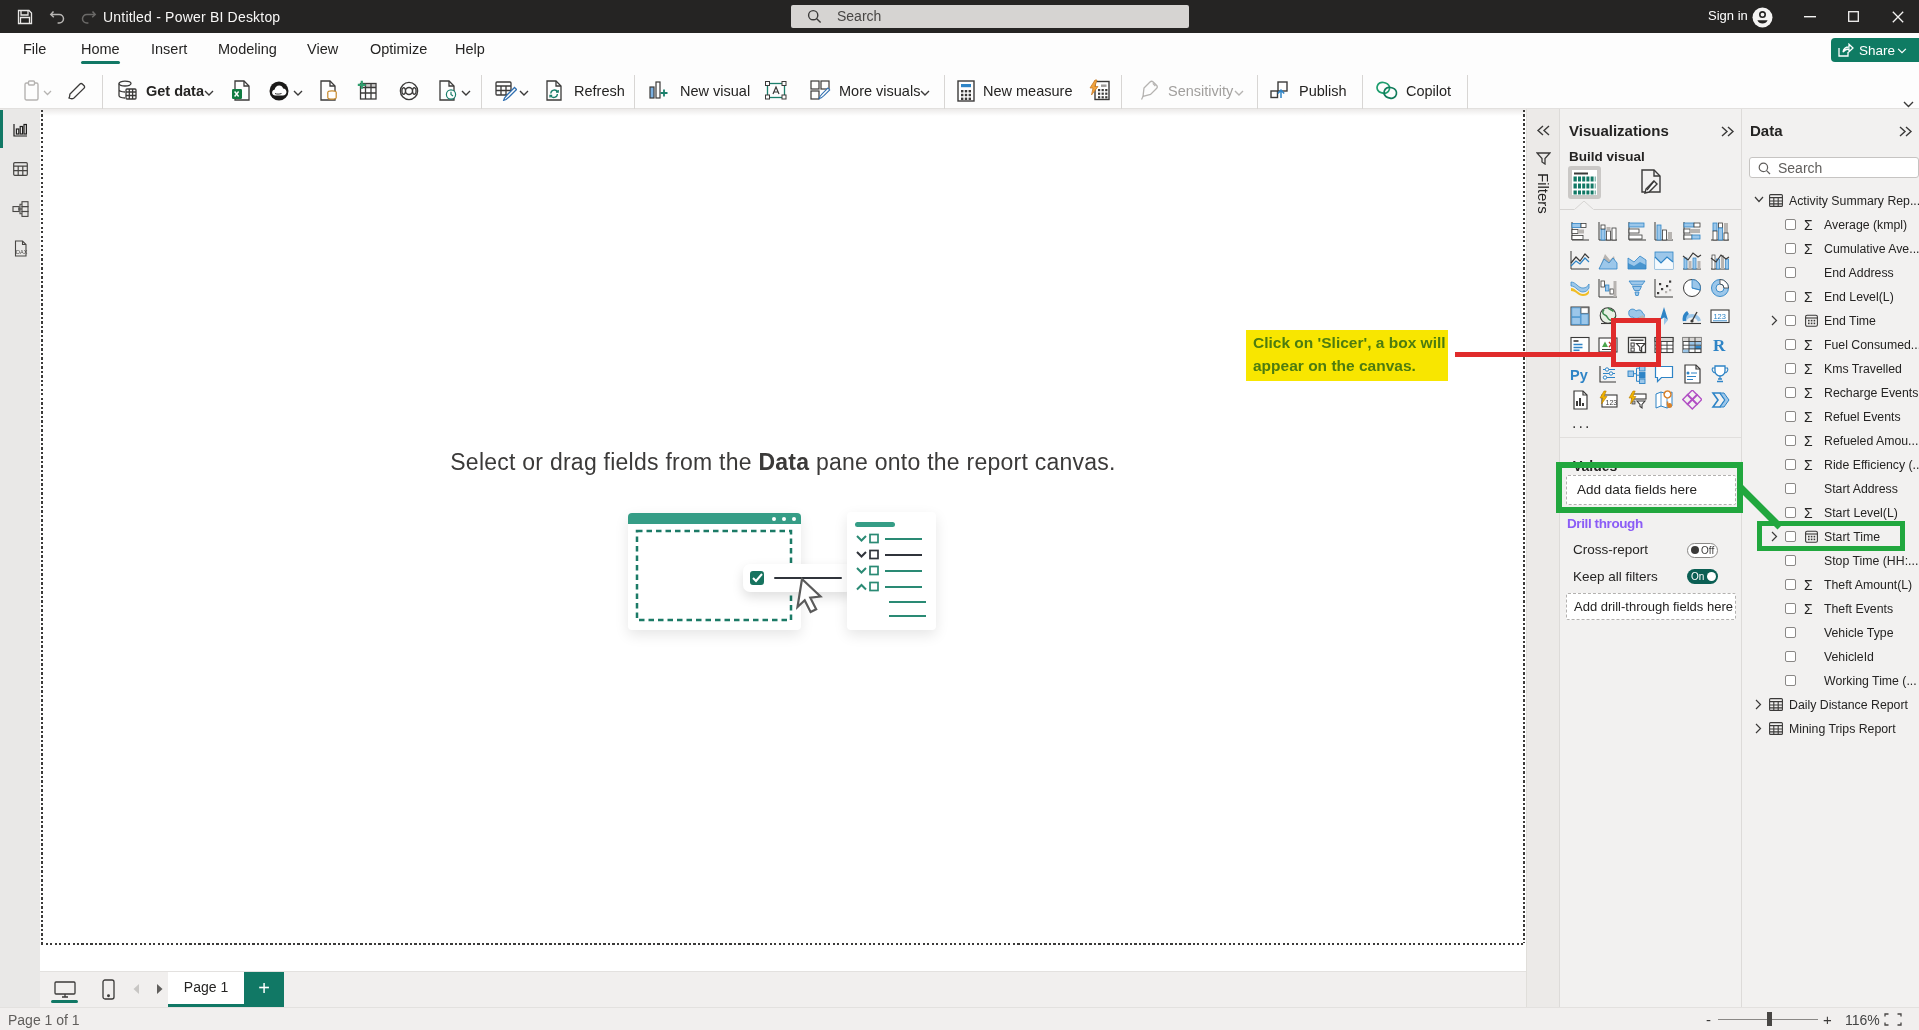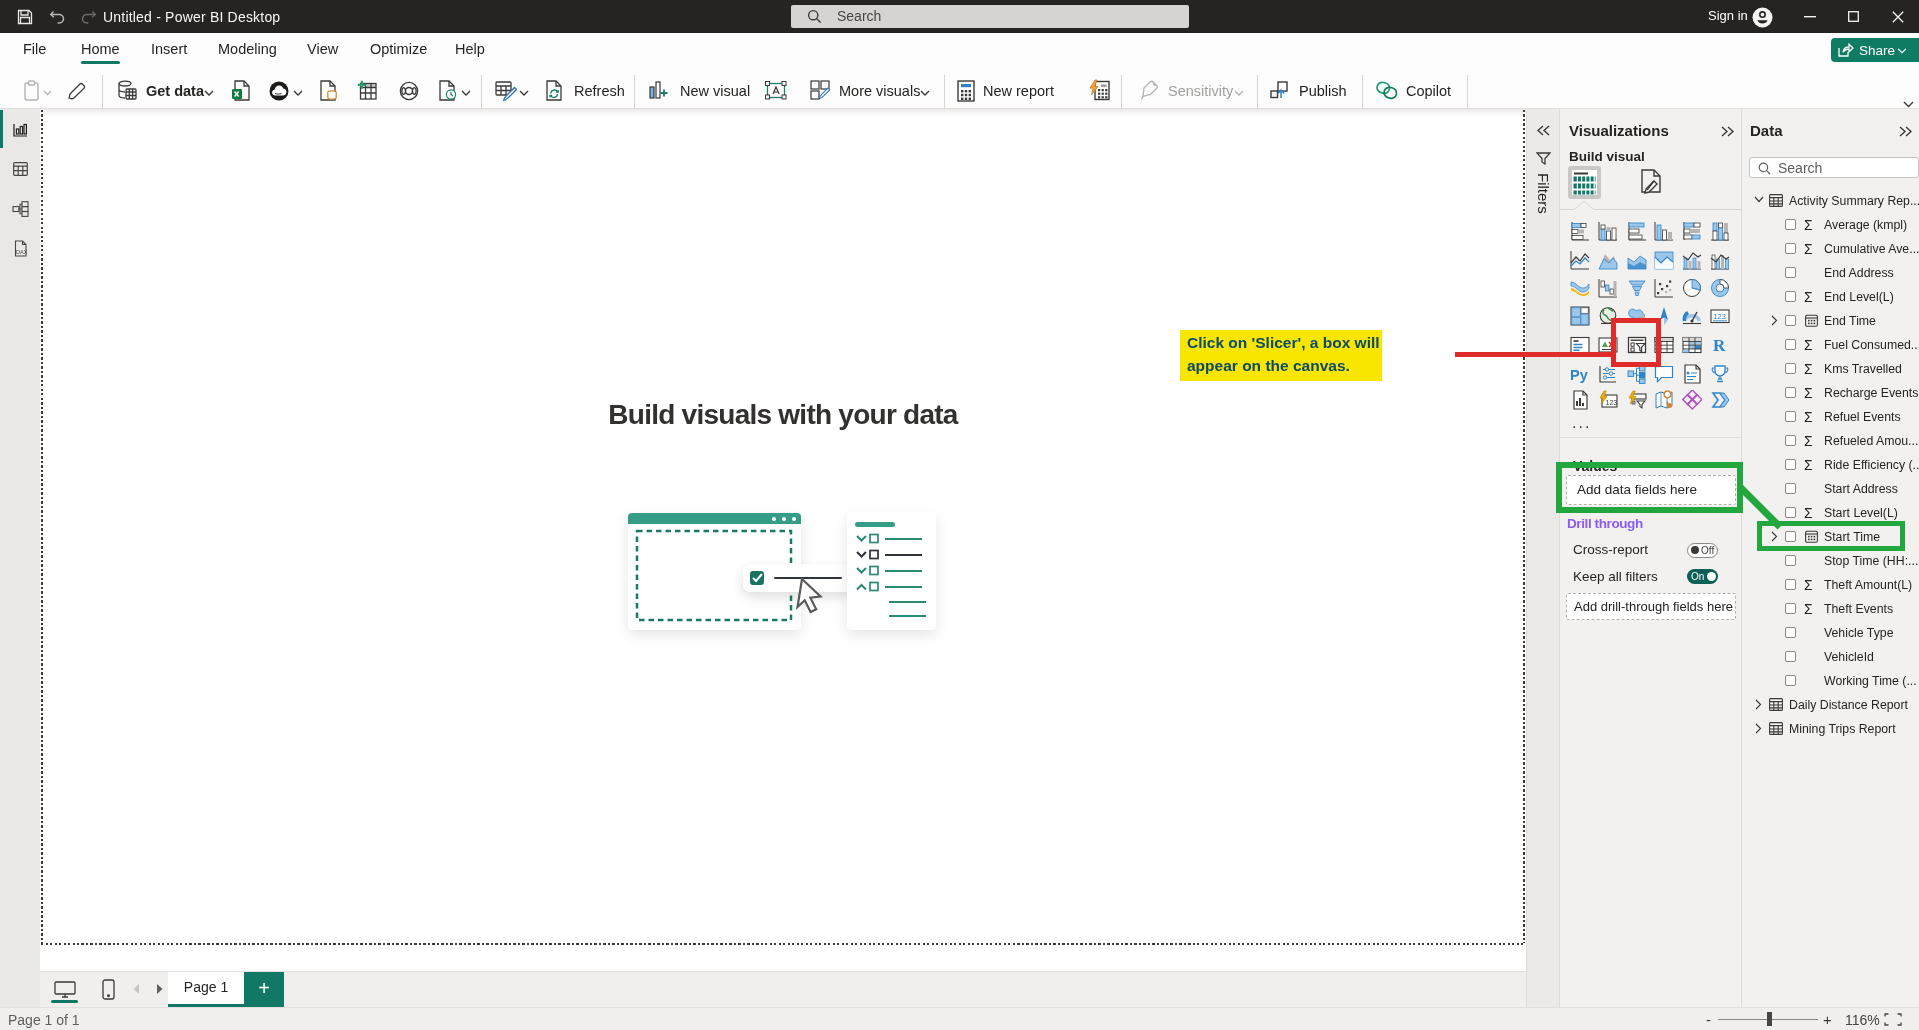--- a/index.html
+++ b/index.html
@@ -36,21 +36,21 @@
 #filtersbar { position:absolute; left:1526px; top:109px; width:33px; height:898px; background:#eceae8; border-left:1px solid #e0deda; }
 #vizpanel { position:absolute; left:1559px; top:109px; width:182px; height:898px; background:#f2f1f0; border-left:1px solid #dddbd9; }
 #datapanel { position:absolute; left:1741px; top:109px; width:178px; height:898px; background:#f2f1f0; border-left:1px solid #dddbd9; }
 .ptitle { font-size:15px; font-weight:bold; color:#252423; }
 
 .drow { position:absolute; left:0; height:24px; width:178px; font-size:12.3px; color:#252423; }
 .dcheck { position:absolute; left:43px; top:6.5px; width:11px; height:11px; border:1px solid #8a8886; border-radius:2px; background:#fff; }
 .dtext { position:absolute; left:82px; top:5px; white-space:nowrap; }
 .dsig { position:absolute; left:62px; top:4px; font-size:14px; }
 
-#ybox { position:absolute; left:1180px; top:330px; width:202px; height:51px; background:#f8e600; color:#0c4a6e; font-size:15.5px; font-weight:bold; line-height:23px; padding:1px 0 0 7px; }
+#ybox { position:absolute; left:1246px; top:330px; width:202px; height:51px; background:#f8e600; color:#4d7c0f; font-size:15.5px; font-weight:bold; line-height:23px; padding:1px 0 0 7px; }
 #redline { position:absolute; left:1455px; top:352px; width:157px; height:5px; background:#e02b2b; }
 #redbox { position:absolute; left:1611px; top:318px; width:50px; height:49px; border:5px solid #e02b2b; }
 #gbox1 { position:absolute; left:1556px; top:462px; width:187px; height:51px; border:6px solid #21a73e; }
 #gbox2 { position:absolute; left:1757px; top:521px; width:148px; height:30px; border:5px solid #21a73e; }
 </style>
 </head>
 <body>
 <div id="titlebar">
   <svg class="abs" style="left:17px;top:9px;" width="16" height="16" viewBox="0 0 16 16" fill="none" stroke="#e8e7e6" stroke-width="1.3">
       <path d="M1.5 1.5 h10.5 l2.5 2.5 v10.5 h-13 z"></path>
@@ -222,21 +222,21 @@
         <rect x="7.8" y="10" width="2.4" height="2.4"></rect>
         <rect x="11.6" y="10" width="2.4" height="2.4"></rect>
         <rect x="4" y="13.8" width="2.4" height="2.4"></rect>
         <rect x="7.8" y="13.8" width="2.4" height="2.4"></rect>
         <rect x="11.6" y="13.8" width="2.4" height="2.4"></rect>
         <rect x="4" y="17.6" width="2.4" height="2.4"></rect>
         <rect x="7.8" y="17.6" width="2.4" height="2.4"></rect>
         <rect x="11.6" y="17.6" width="2.4" height="2.4"></rect>
       </g>
     </svg>
-  <div class="tbtxt" style="left:983px;">New report</div>
+  <div class="tbtxt" style="left:983px;">New measure</div>
 
   <svg class="abs" style="left:1089px;top:46px;" width="21" height="22" viewBox="0 0 21 22" fill="none">
       <rect x="6" y="2.5" width="14" height="18" stroke="#3b3a39" stroke-width="1.4"></rect>
       <rect x="12" y="5.5" width="5.5" height="2.4" fill="#9c9a98" stroke="none"></rect>
       <g fill="#3b3a39" stroke="none">
         <rect x="9" y="10" width="2.2" height="2.2"></rect>
         <rect x="12.6" y="10" width="2.2" height="2.2"></rect>
         <rect x="16.2" y="10" width="2.2" height="2.2"></rect>
         <rect x="9" y="13.6" width="2.2" height="2.2"></rect>
         <rect x="12.6" y="13.6" width="2.2" height="2.2"></rect>
@@ -311,21 +311,21 @@
       <path d="M3.5 1 h7 l3.5 3.5 v11.5 h-10.5 z"></path>
       <path d="M10.5 1 v3.5 h3.5"></path>
       <text x="4" y="13.5" font-size="5.5" fill="#484644" stroke="none" font-family="Liberation Sans">DAX</text>
     </svg>
 </div>
 <div id="canvas">
   <div class="abs" style="left:0;top:0;width:1486px;height:7px;background:linear-gradient(#eceae9,#ffffff);"></div>
   <div class="dotv" style="left:1px;"></div>
   <div class="dotv" style="left:1483px;"></div>
   <div class="doth"></div>
-  <div id="bigtitle">Build visuals with your data</div>
+  <div id="subtitle">Select or drag fields from the <b>Data</b> pane onto the report canvas.</div>
 
   <div class="abs" style="left:588px;top:404px;width:173px;height:117px;background:#fff;border-radius:4px;box-shadow:0 5px 14px rgba(0,0,0,0.10);">
     <div class="abs" style="left:0;top:0;width:173px;height:11px;background:#359d86;border-radius:4px 4px 0 0;"></div>
     <div class="abs" style="left:144px;top:3.5px;width:4px;height:4px;border-radius:50%;background:#fff;"></div>
     <div class="abs" style="left:154px;top:3.5px;width:4px;height:4px;border-radius:50%;background:#fff;"></div>
     <div class="abs" style="left:164px;top:3.5px;width:4px;height:4px;border-radius:50%;background:#fff;"></div>
     <svg class="abs" style="left:7px;top:16px;" width="158" height="93" viewBox="0 0 158 93" fill="none">
         <rect x="2" y="2" width="154" height="89" stroke="#1b7a66" stroke-width="2.5" stroke-dasharray="5.5 4"></rect>
       </svg>
   </div>

